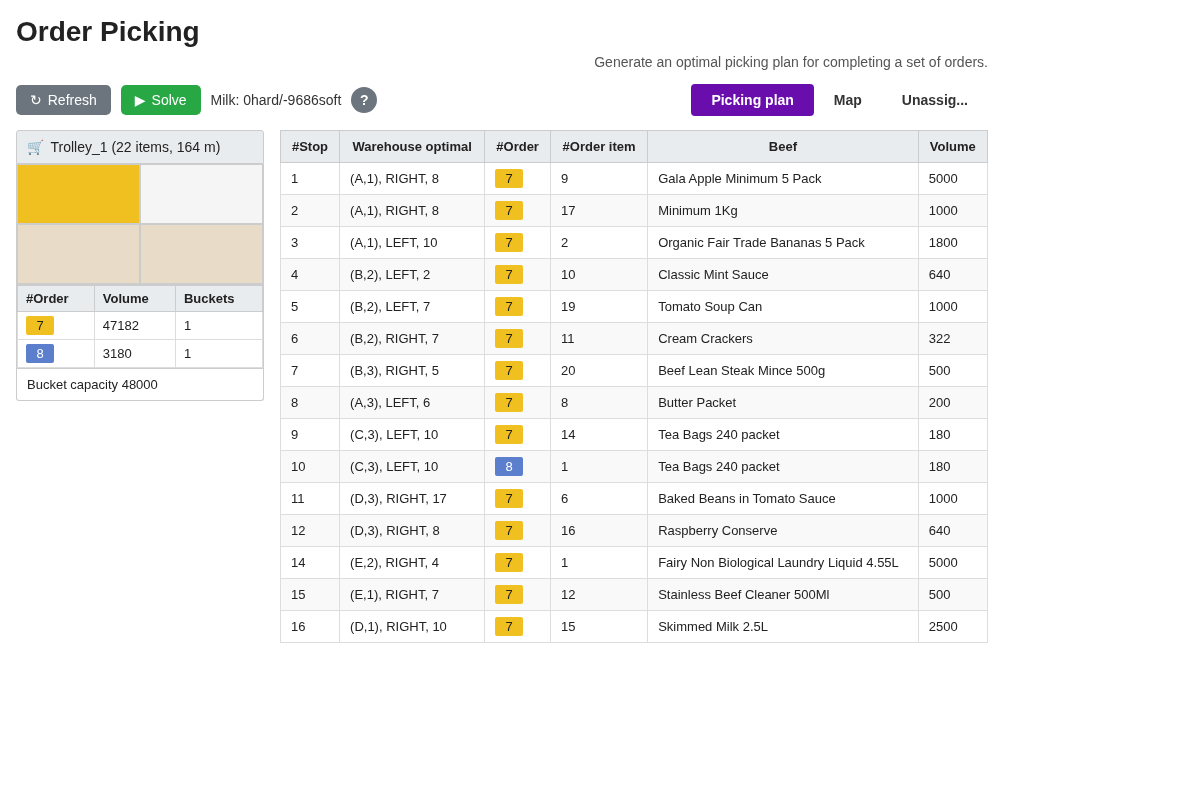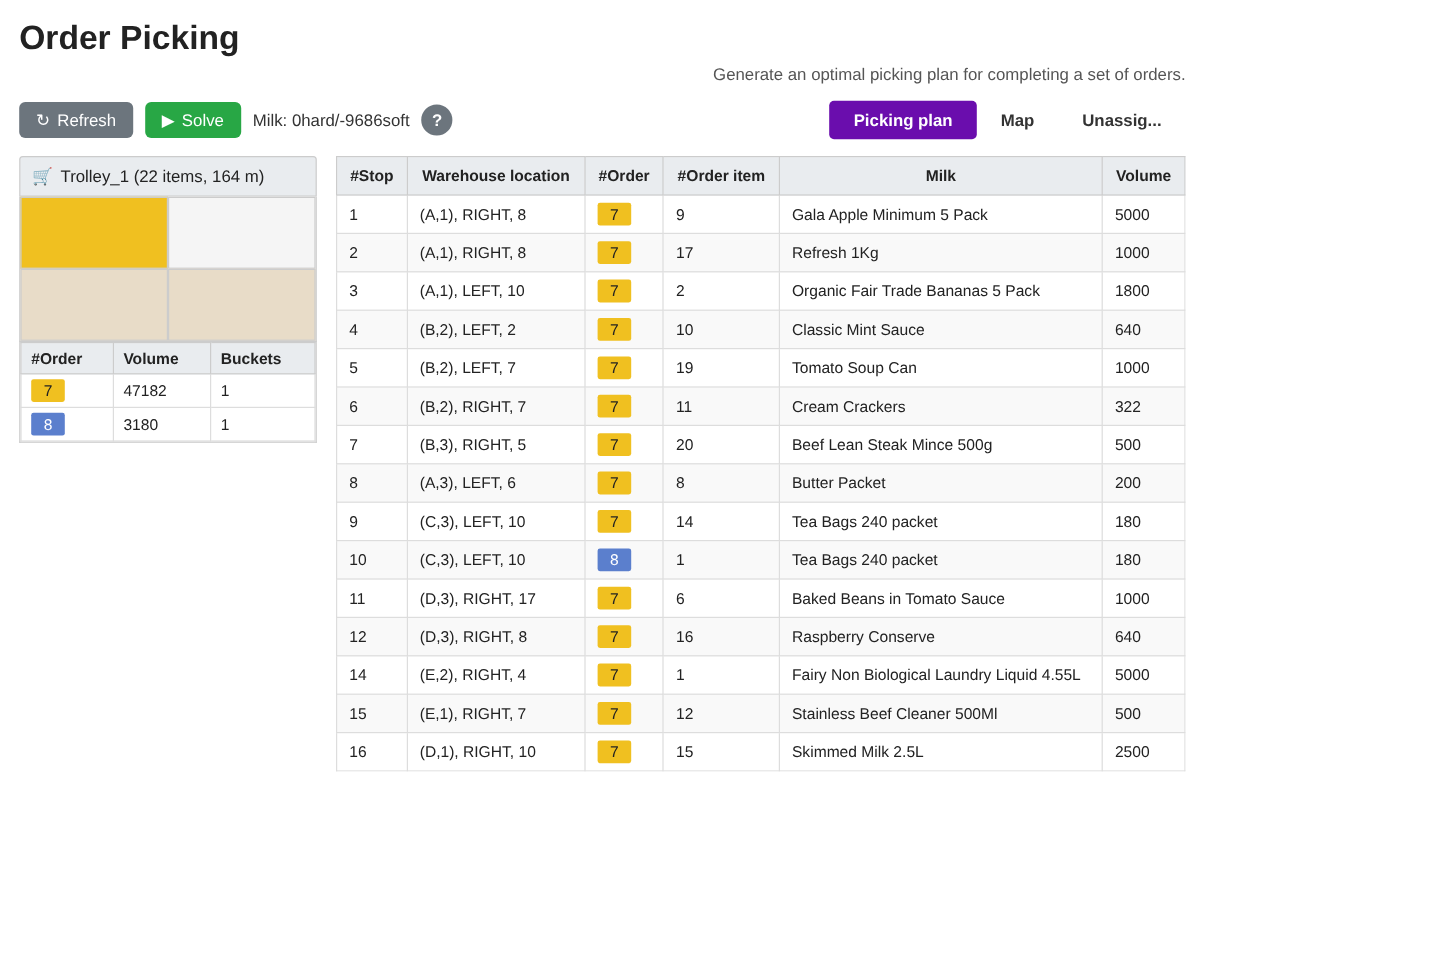--- a/index.html
+++ b/index.html
@@ -274,49 +274,52 @@
               <td>1</td>
             </tr>
             <tr>
               <td><span class="order-8">8</span></td>
               <td>3180</td>
               <td>1</td>
             </tr>
           </tbody>
         </table>
       </div>
+      <div class="bucket-capacity">
+        <span>Bucket capacity 48000</span>
+      </div>
     </div>
 
     <div class="right-panel">
       <table class="data-table">
         <thead>
           <tr>
             <th>#Stop</th>
-            <th>Warehouse location</th>
+            <th>Warehouse optimal</th>
             <th>#Order</th>
             <th>#Order item</th>
-            <th>Milk</th>
+            <th>Beef</th>
             <th>Volume</th>
           </tr>
         </thead>
         <tbody id="table-body">
         <tr>
       <td>1</td>
       <td>(A,1), RIGHT, 8</td>
       <td><span class="order-7">7</span></td>
       <td>9</td>
       <td>Gala Apple Minimum 5 Pack</td>
       <td>5000</td>
     </tr>
             <tr>
       <td>2</td>
       <td>(A,1), RIGHT, 8</td>
       <td><span class="order-7">7</span></td>
       <td>17</td>
-      <td>Refresh 1Kg</td>
+      <td>Minimum 1Kg</td>
       <td>1000</td>
     </tr>
             <tr>
       <td>3</td>
       <td>(A,1), LEFT, 10</td>
       <td><span class="order-7">7</span></td>
       <td>2</td>
       <td>Organic Fair Trade Bananas 5 Pack</td>
       <td>1800</td>
     </tr>

